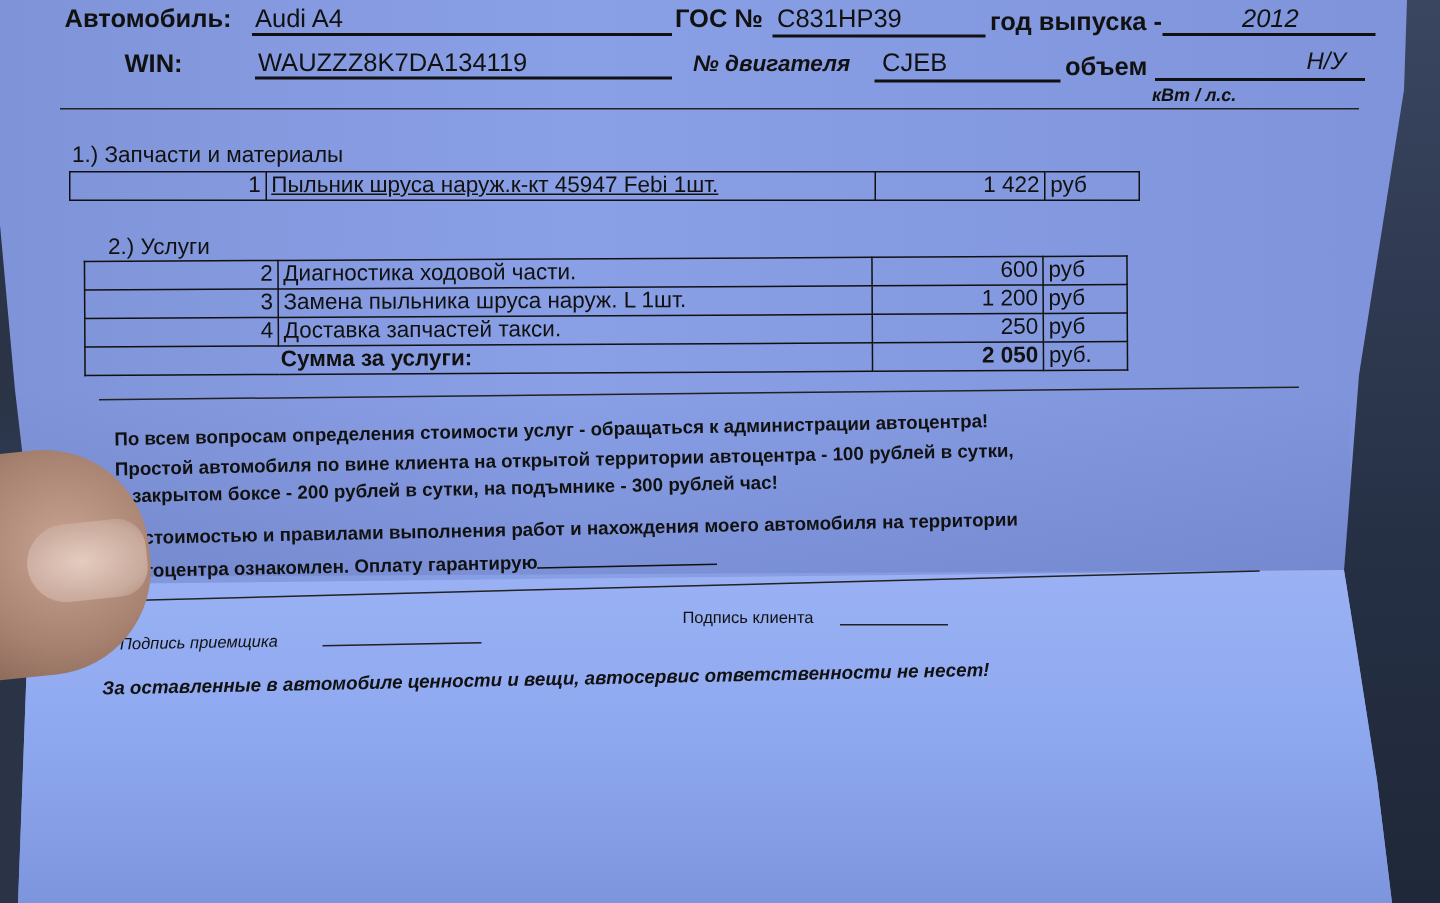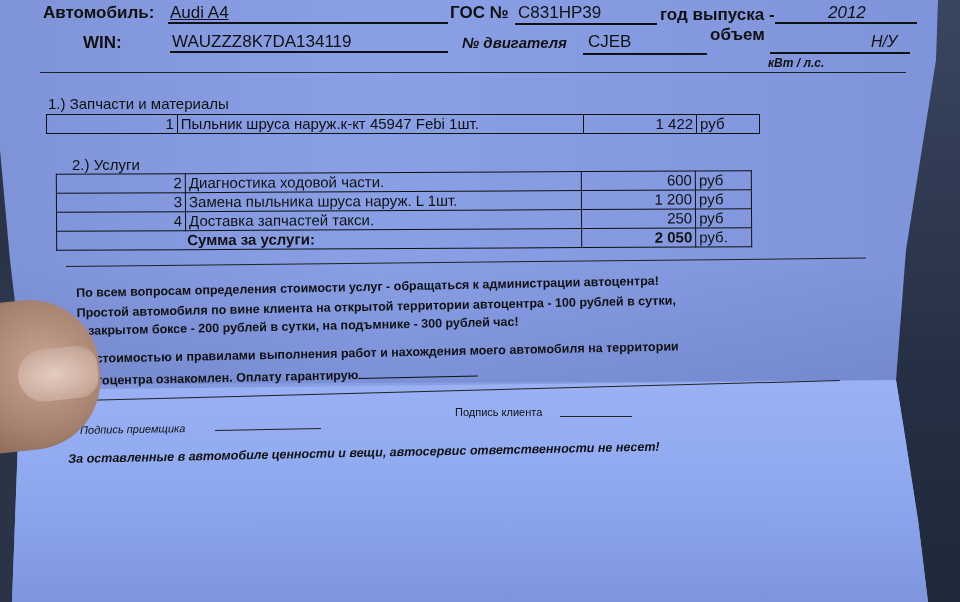--- a/index.html
+++ b/index.html
@@ -54,53 +54,53 @@
 </head>
 <body>
 
 <div class="bg-right"></div>
 <div class="paper"></div>
 <div class="paper-upper-shade"></div>
 <div class="paper-lower"></div>
 
 <div>
   <span class="abs lbl" style="left:43px;top:3px;">Автомобиль:</span>
-  <span class="abs val" style="left:170px;top:3px;text-decoration:underline;">Audi A4</span>
+  <span class="abs val" style="left:170px;top:3px;">Audi A4</span>
   <div class="uline" style="left:168px;top:22px;width:280px;"></div>
 
   <span class="abs lbl" style="left:450px;top:3px;">ГОС №</span>
   <span class="abs val" style="left:518px;top:3px;">C831HP39</span>
   <div class="uline" style="left:515px;top:23px;width:142px;"></div>
 
   <span class="abs lbl" style="left:660px;top:5px;">год выпуска -</span>
   <span class="abs val italic" style="left:828px;top:3px;">2012</span>
   <div class="uline" style="left:775px;top:22px;width:142px;"></div>
 
   <span class="abs lbl" style="left:83px;top:33px;">WIN:</span>
   <span class="abs val" style="left:172px;top:32px;">WAUZZZ8K7DA134119</span>
   <div class="uline" style="left:170px;top:51px;width:278px;"></div>
 
   <span class="abs lbl" style="left:462px;top:34px;font-size:15px;font-style:italic;">№ двигателя</span>
   <span class="abs val" style="left:588px;top:32px;">CJEB</span>
   <div class="uline" style="left:583px;top:53px;width:124px;"></div>
 
-  <span class="abs lbl" style="left:710px;top:25px;">объем</span>
+  <span class="abs lbl" style="left:710px;top:35px;">объем</span>
   <span class="abs val italic" style="left:830px;top:33px;font-size:16px;margin-left:41px;">Н/У</span>
   <div class="uline" style="left:770px;top:52px;width:140px;"></div>
   <span class="abs italic" style="left:768px;top:56px;font-size:12px;font-weight:bold;">кВт / л.с.</span>
 
   <div class="hline" style="left:40px;top:72px;width:866px;"></div>
 </div>
 
 <span class="abs" style="left:48px;top:95px;font-size:15px;">1.) Запчасти и материалы</span>
 <table class="grid" style="left:46px;top:114px;width:714px;">
   <tbody>
       <tr>
     <td class="num" style="width:122px;">1</td>
-    <td style="width:393px;">Пыльник шруса наруж.к-кт 45947 Febi 1шт.</td>
+    <td style="width:393px;text-decoration:underline;">Пыльник шруса наруж.к-кт 45947 Febi 1шт.</td>
     <td class="num" style="width:105px;">1 422</td>
     <td style="width:55px;">руб</td>
   </tr>
 </tbody>
   </table>
 
 <span class="abs" style="left:56px;top:156px;font-size:15px;margin-left:16px;">2.) Услуги</span>
 <table class="grid" style="left:56px;top:172px;width:696px;transform:rotate(-0.3deg);">
   <tbody>
       <tr>

